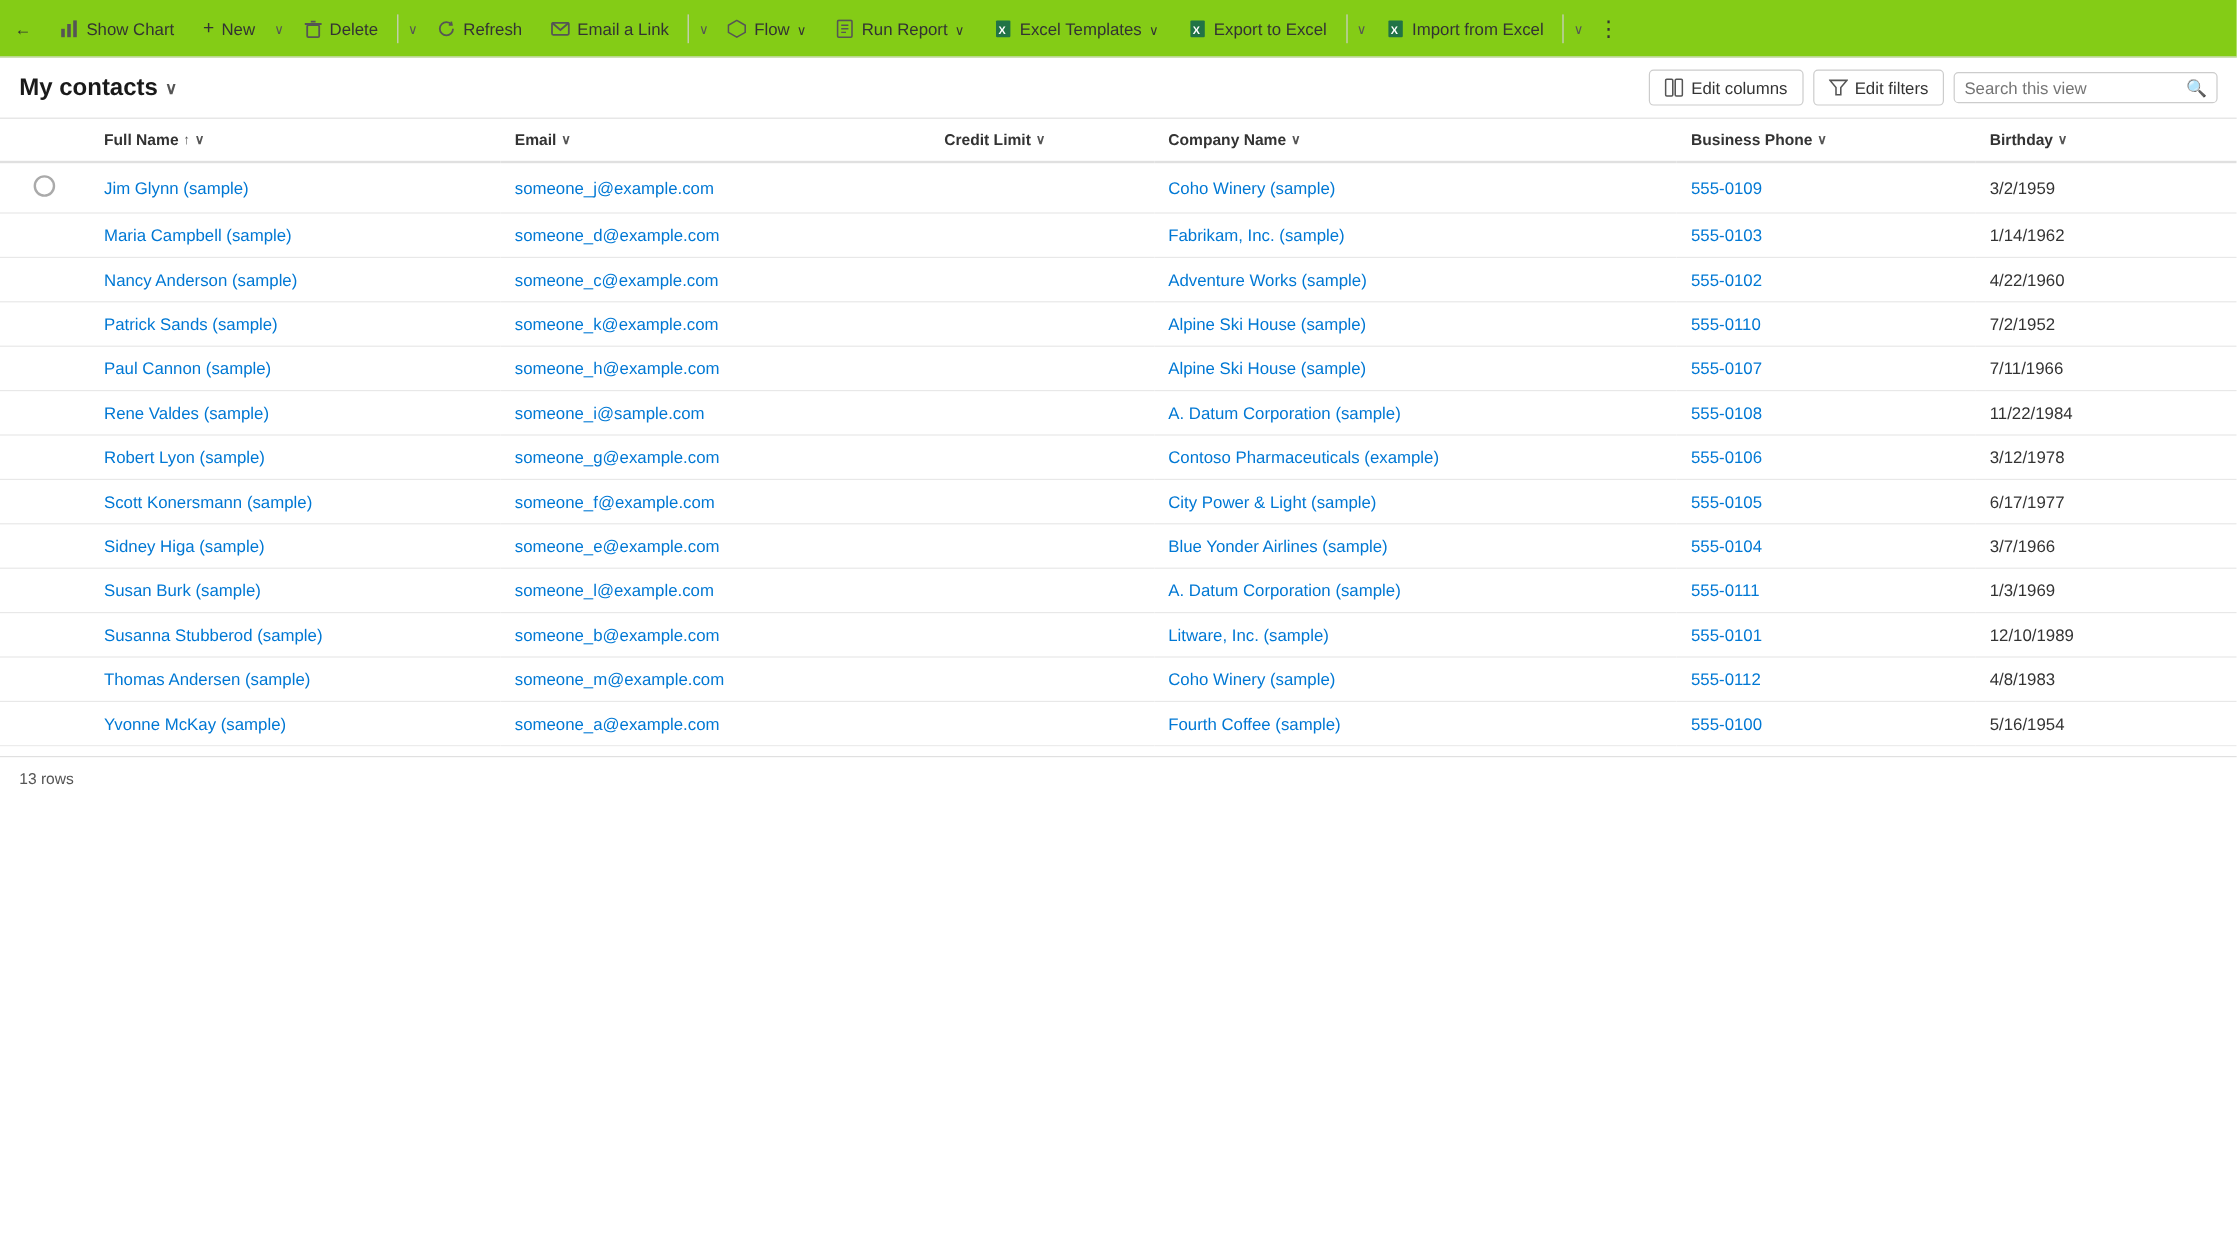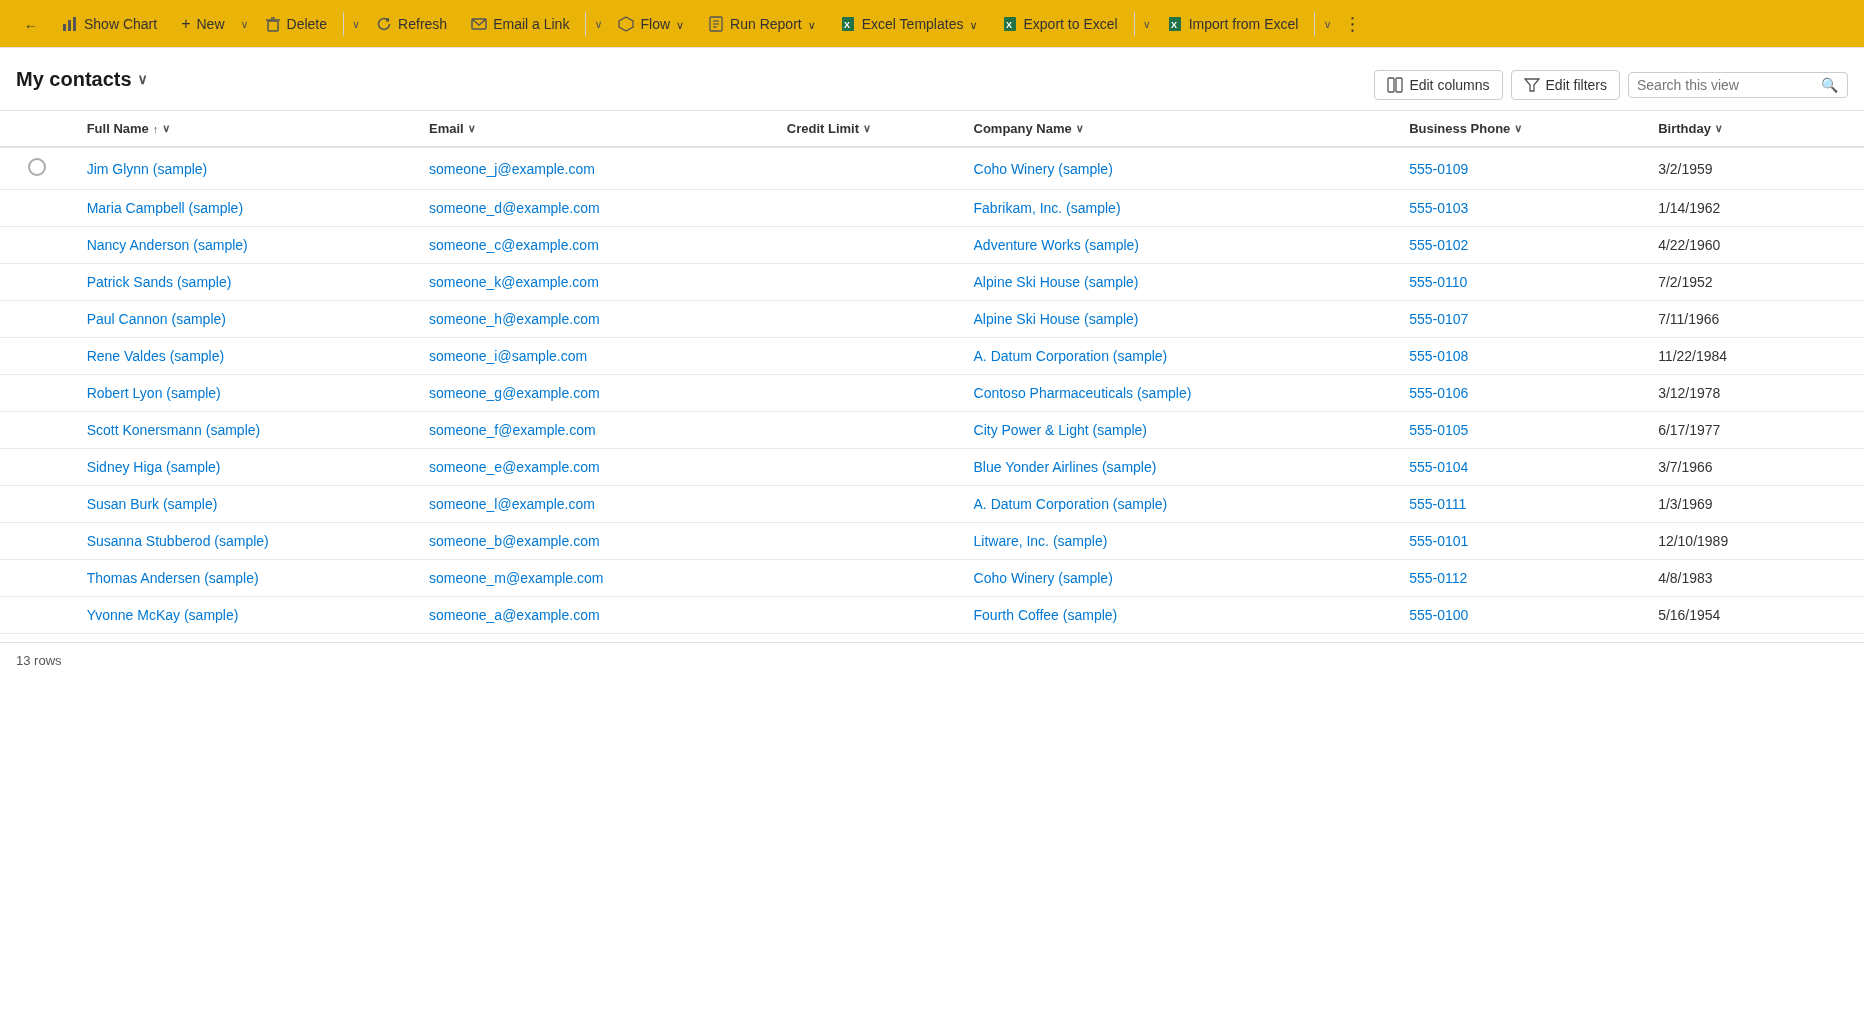--- a/index.html
+++ b/index.html
@@ -4,23 +4,23 @@
   <style>
     * { box-sizing: border-box; margin: 0; padding: 0; }
     body { font-family: 'Segoe UI', Arial, sans-serif; font-size: 14px; background: #fff; color: #333; }
 
     
     .toolbar {
       display: flex;
       align-items: center;
       height: 48px;
       border-bottom: 1px solid #e0e0e0;
-      padding: 0 12px;
+      padding: 0 0;
       gap: 0;
-      background: #eab308;
+      background: #84cc16;
     }
     .toolbar-btn {
       display: flex;
       align-items: center;
       gap: 6px;
       padding: 6px 12px;
       border: none;
       background: none;
       cursor: pointer;
       font-size: 14px;
@@ -60,21 +60,20 @@
       font-size: 20px;
       font-weight: 600;
       color: #1a1a1a;
       cursor: pointer;
     }
     .view-title-chevron { color: #555; font-size: 14px; }
     .view-actions {
       display: flex;
       align-items: center;
       gap: 8px;
-      margin-top: 12px;
     }
     .view-action-btn {
       display: flex;
       align-items: center;
       gap: 6px;
       padding: 6px 12px;
       border: 1px solid #ccc;
       background: #fff;
       cursor: pointer;
       font-size: 14px;
@@ -417,21 +416,21 @@
           <td class="col-credit"></td>
           <td class="col-company td-link">A. Datum Corporation (sample)</td>
           <td class="col-phone td-link">555-0108</td>
           <td class="col-birthday">11/22/1984</td>
         </tr>
         <tr>
           <td class="col-checkbox"></td>
           <td class="col-name td-link">Robert Lyon (sample)</td>
           <td class="col-email td-link">someone_g@example.com</td>
           <td class="col-credit"></td>
-          <td class="col-company td-link">Contoso Pharmaceuticals (sample)</td>
+          <td class="col-company td-link">Contoso Pharmaceuticals (example)</td>
           <td class="col-phone td-link">555-0106</td>
           <td class="col-birthday">3/12/1978</td>
         </tr>
         <tr>
           <td class="col-checkbox"></td>
           <td class="col-name td-link">Scott Konersmann (sample)</td>
           <td class="col-email td-link">someone_f@example.com</td>
           <td class="col-credit"></td>
           <td class="col-company td-link">City Power &amp; Light (sample)</td>
           <td class="col-phone td-link">555-0105</td>

